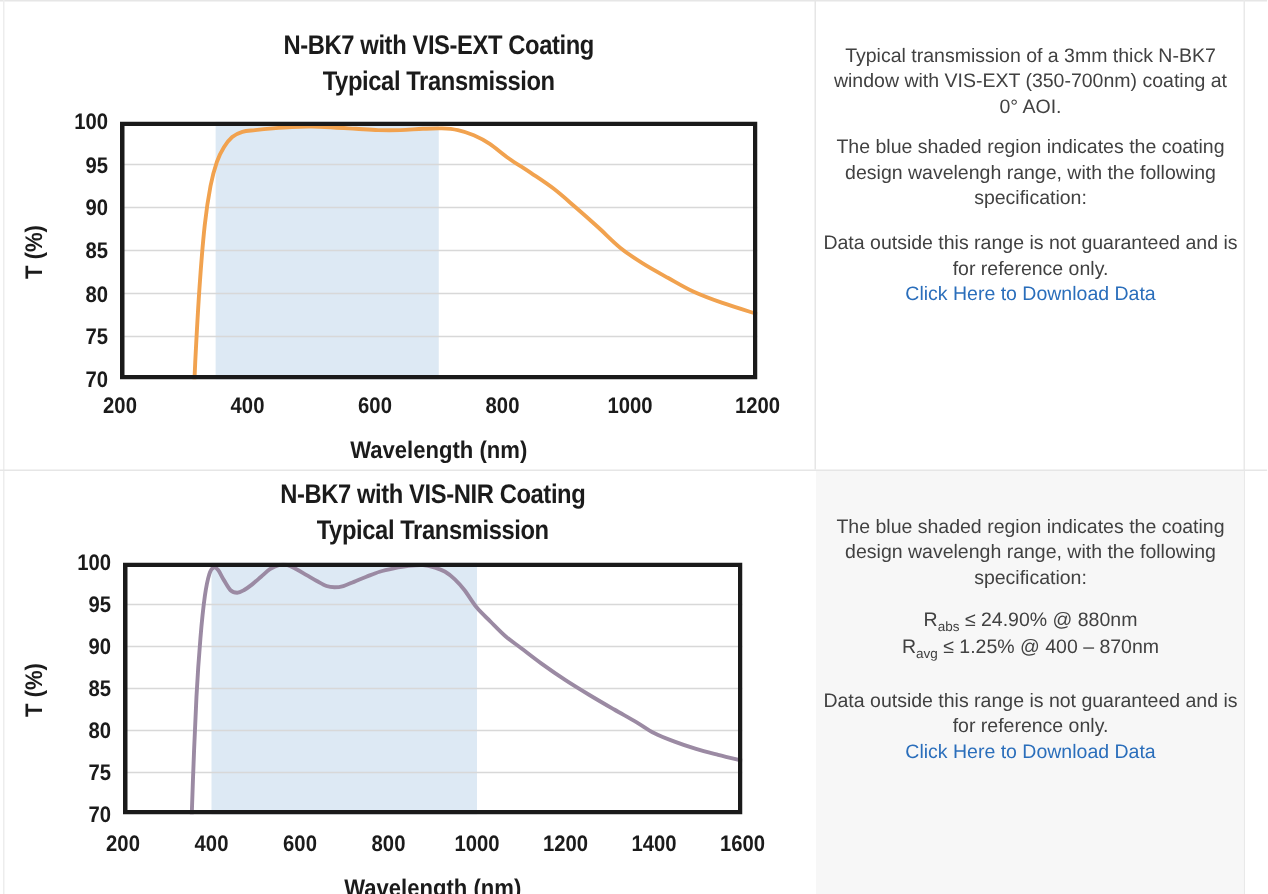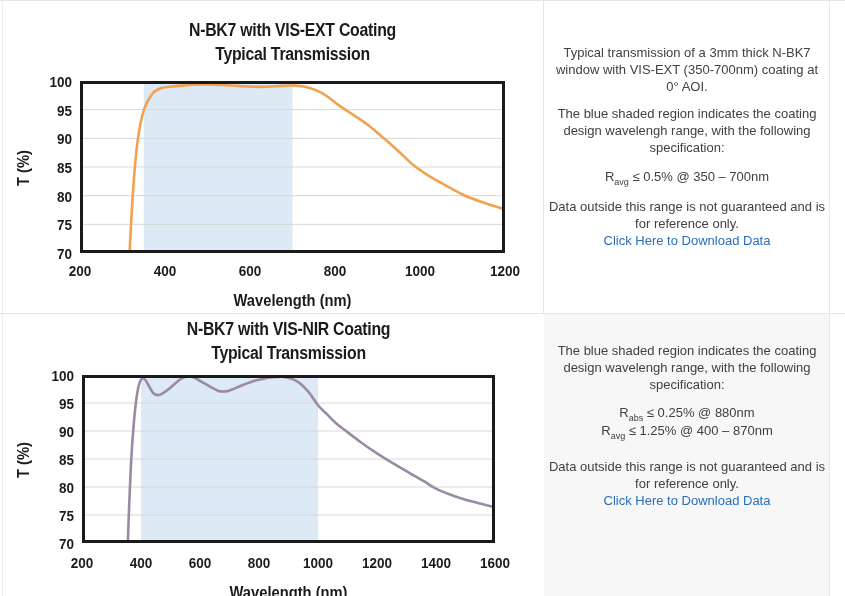--- a/index.html
+++ b/index.html
@@ -49,21 +49,21 @@
     position:absolute; font-weight:bold; font-size:15px; color:#1b1b1b; white-space:nowrap;
   }
   .tickx{text-align:center; transform:scaleX(0.9); transform-origin:50% 50%;}
   .ticky{text-align:right; transform:scaleX(0.9); transform-origin:100% 50%;}
 
   
   .side-panel{
     position:absolute; left:545px; width:284px; text-align:center;
     font-size:13px; line-height:17px; color:#414141;
   }
-  .sp0{top:0;height:313px;padding-top:44px;box-sizing:border-box;}
+  .sp0{top:0;height:313px;padding-top:28px;box-sizing:border-box;}
   .sp1{top:314px;height:282px;padding-top:18px;box-sizing:border-box;}
   .side-panel p{margin:0 3px;}
   .side-panel .note{margin-top:10px;}
   .sp0 .spec{margin-top:12px;}
   .sp1 .spec{margin-top:0;line-height:18px;}
   .sp1 .spec-first{margin-top:11px;}
   .sp0 .disc{margin-top:13px;}
   .sp1 .disc{margin-top:18px;}
   .link-row{margin-top:12px;}
   .dl-link{color:#2a6ebb;text-decoration:none;cursor:pointer;}
@@ -115,21 +115,20 @@
       <div class="ticky" style="left: 28px; top: 114.333px; width: 44px;">90</div>
       <div class="ticky" style="left: 28px; top: 143px; width: 44px;">85</div>
       <div class="ticky" style="left: 28px; top: 171.667px; width: 44px;">80</div>
       <div class="ticky" style="left: 28px; top: 200.333px; width: 44px;">75</div>
       <div class="ticky" style="left: 28px; top: 229px; width: 44px;">70</div>
     </section>
 
   <aside class="side-panel sp0">
     <p class="desc">Typical transmission of a 3mm thick N-BK7 window with VIS-EXT (350-700nm) coating at 0° AOI.</p>
     <p class="note">The blue shaded region indicates the coating design wavelengh range, with the following specification:</p>
-    <p class="spec"><span>R</span><sub>avg</sub><span> ≤ 0.5% @ 350 – 700nm</span></p>
     <p class="disc">Data outside this range is not guaranteed and is for reference only.</p>
     <p class="link-row"><a class="dl-link" href="#" style="color: rgb(42, 110, 187);">Click Here to Download Data</a></p>
   </aside>
 
   <section class="chart-block cb1">
     <div class="ctitle t1">N-BK7 with VIS-NIR Coating</div>
     <div class="ctitle t2">Typical Transmission</div>
     <div class="ylab">T (%)</div>
     <div class="plot-host" id="plot1"><svg width="413" height="168" viewBox="0 0 413 168">
           <clipPath id="clip1">
@@ -157,20 +156,20 @@
       <div class="ticky" style="left: 30px; top: 81px; width: 44px;">95</div>
       <div class="ticky" style="left: 30px; top: 109px; width: 44px;">90</div>
       <div class="ticky" style="left: 30px; top: 137px; width: 44px;">85</div>
       <div class="ticky" style="left: 30px; top: 165px; width: 44px;">80</div>
       <div class="ticky" style="left: 30px; top: 193px; width: 44px;">75</div>
       <div class="ticky" style="left: 30px; top: 221px; width: 44px;">70</div>
     </section>
 
   <aside class="side-panel sp1">
     <p class="note">The blue shaded region indicates the coating design wavelengh range, with the following specification:</p>
-    <p class="spec spec-first"><span>R</span><sub>abs</sub><span> ≤ 0.25% @ 880nm</span></p>
+    <p class="spec spec-first"><span>R</span><sub>abs</sub><span> ≤ 24.90% @ 880nm</span></p>
     <p class="spec"><span>R</span><sub>avg</sub><span> ≤ 1.25% @ 400 – 870nm</span></p>
     <p class="disc">Data outside this range is not guaranteed and is for reference only.</p>
     <p class="link-row"><a class="dl-link" href="#" style="color: rgb(42, 110, 187);">Click Here to Download Data</a></p>
   </aside>
 
 
 </div>
 
 </body></html>

